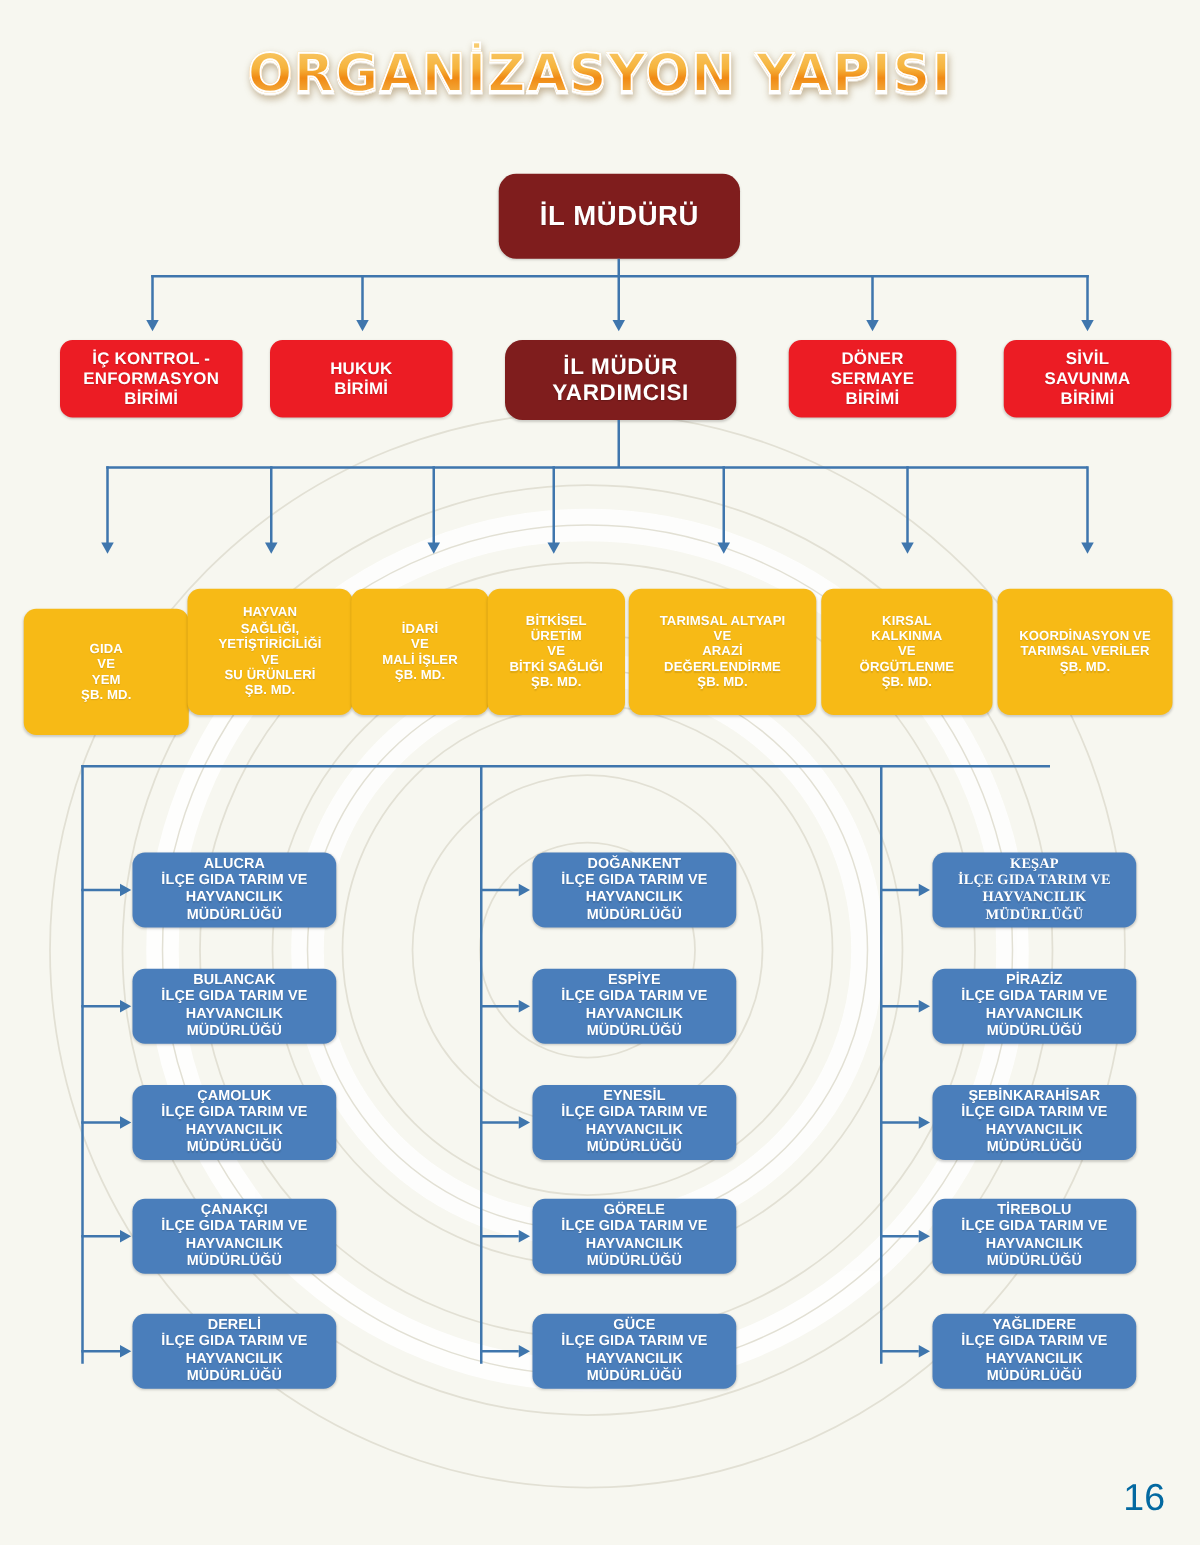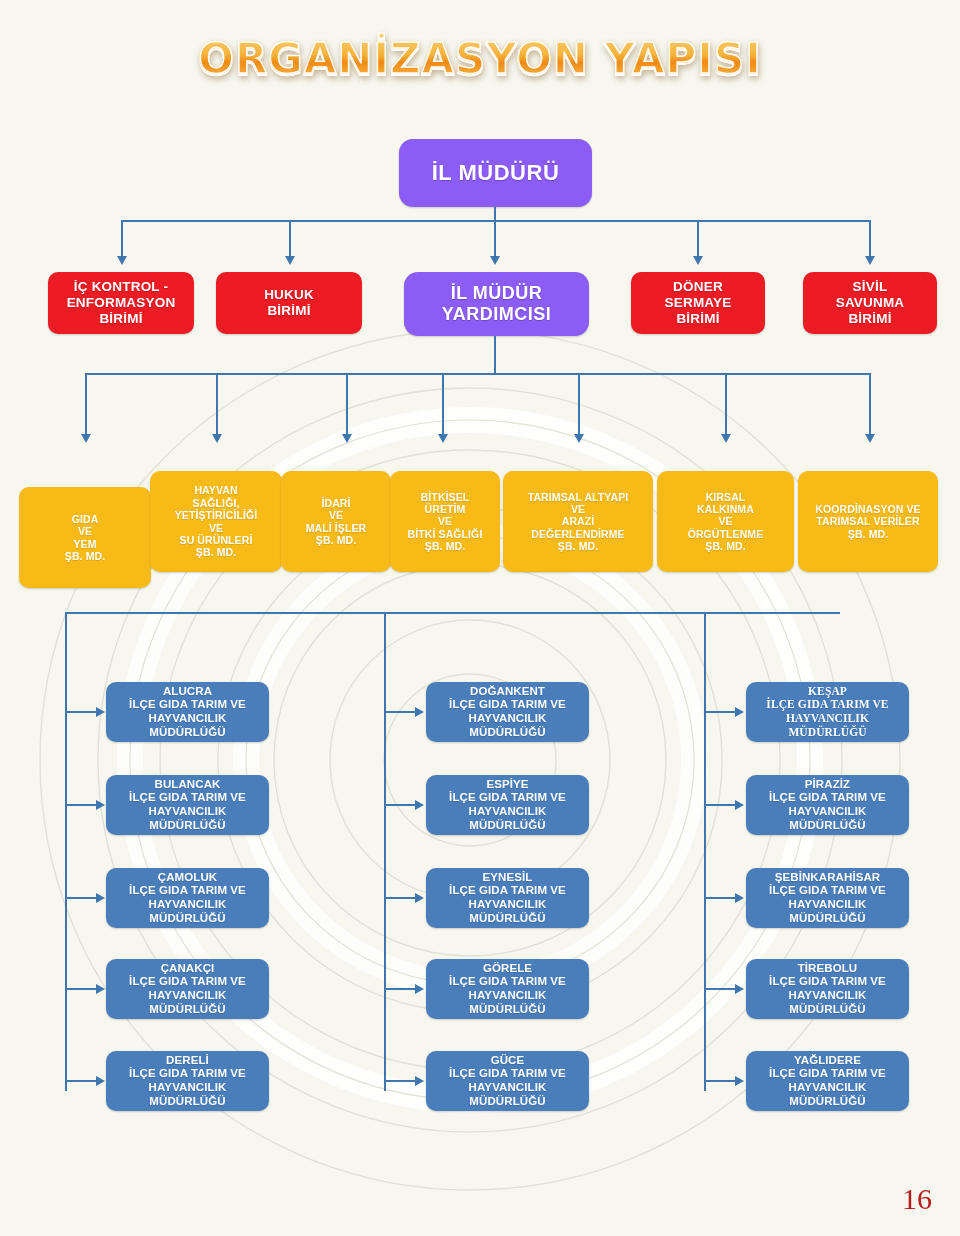--- a/index.html
+++ b/index.html
@@ -31,21 +31,21 @@
   
   .node{
     position:absolute;box-sizing:border-box;
     display:flex;align-items:center;justify-content:center;
     text-align:center;color:#ffffff;font-weight:bold;
     border-radius:10px;line-height:1.18;
     box-shadow:0 1px 2px rgba(0,0,0,.18);
   }
   .node .lbl{display:block;width:100%;white-space:pre-line;}
 
-  .green{background:#8b5cf6;border-radius:14px;font-size:22px;letter-spacing:.5px;
+  .green{background:#7f1d1d;border-radius:14px;font-size:22px;letter-spacing:.5px;
          text-shadow:0 1px 1px rgba(0,0,0,.22);}
   .green.small{font-size:18px;}
   .red{background:#ec1c24;font-size:13.5px;letter-spacing:.2px;
        text-shadow:0 1px 1px rgba(0,0,0,.18);}
   .amber{background:#f7ba16;font-size:10.5px;letter-spacing:.1px;
          text-shadow:0 1px 1px rgba(0,0,0,.12);}
   .blue{background:#4a7ebb;font-size:11.5px;letter-spacing:.1px;
         text-shadow:0 1px 1px rgba(0,0,0,.15);}
 
   
@@ -53,22 +53,22 @@
   .v{width:2px;}
   .h{height:2px;}
   .arrow-down{position:absolute;width:0;height:0;
       border-left:5px solid transparent;border-right:5px solid transparent;
       border-top:9px solid #3f76ad;}
   .arrow-right{position:absolute;width:0;height:0;
       border-top:5px solid transparent;border-bottom:5px solid transparent;
       border-left:9px solid #3f76ad;}
 
   
-  .pageno{position:absolute;right:28px;bottom:20px;font-size:30px;color:#b91c1c;
-          font-family:Liberation Serif, serif;}
+  .pageno{position:absolute;right:28px;bottom:20px;font-size:30px;color:#0369a1;
+          font-family:Liberation Sans, sans-serif;}
 </style>
 </head>
 <body>
 
 <div id="stage">
 
   <svg class="bg-deco" viewBox="0 0 960 1236">
     <g fill="none" stroke="#e2e0d4" stroke-width="1.4">
       <circle cx="470" cy="760" r="310"></circle>
       <circle cx="470" cy="760" r="252"></circle>

